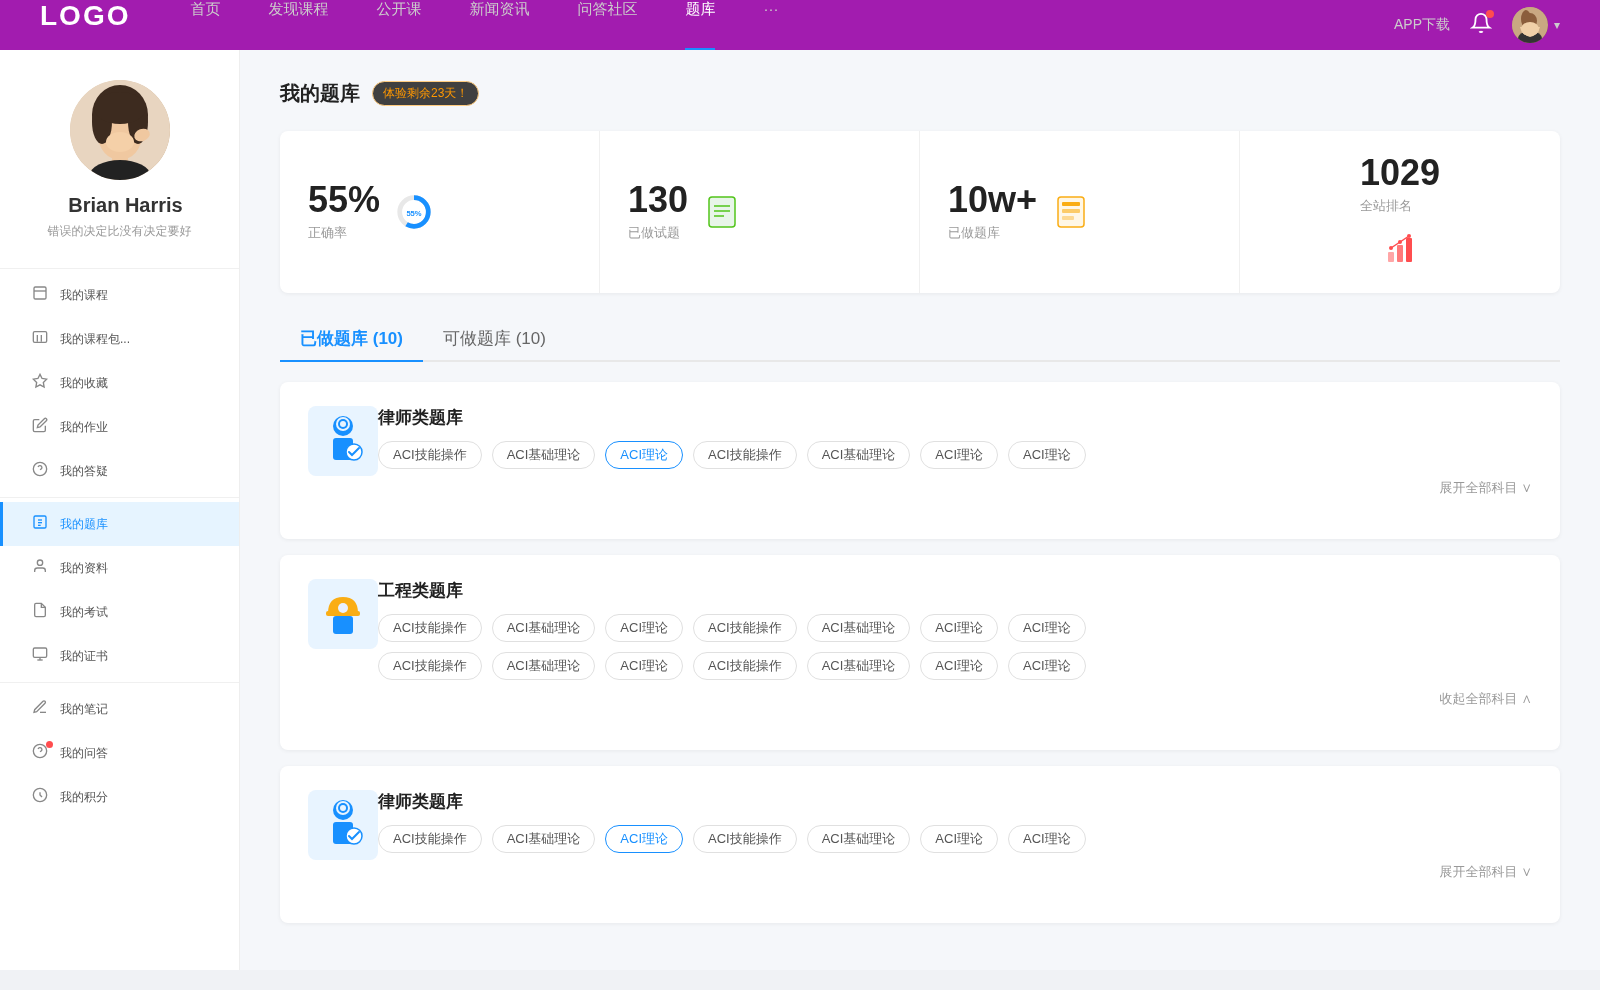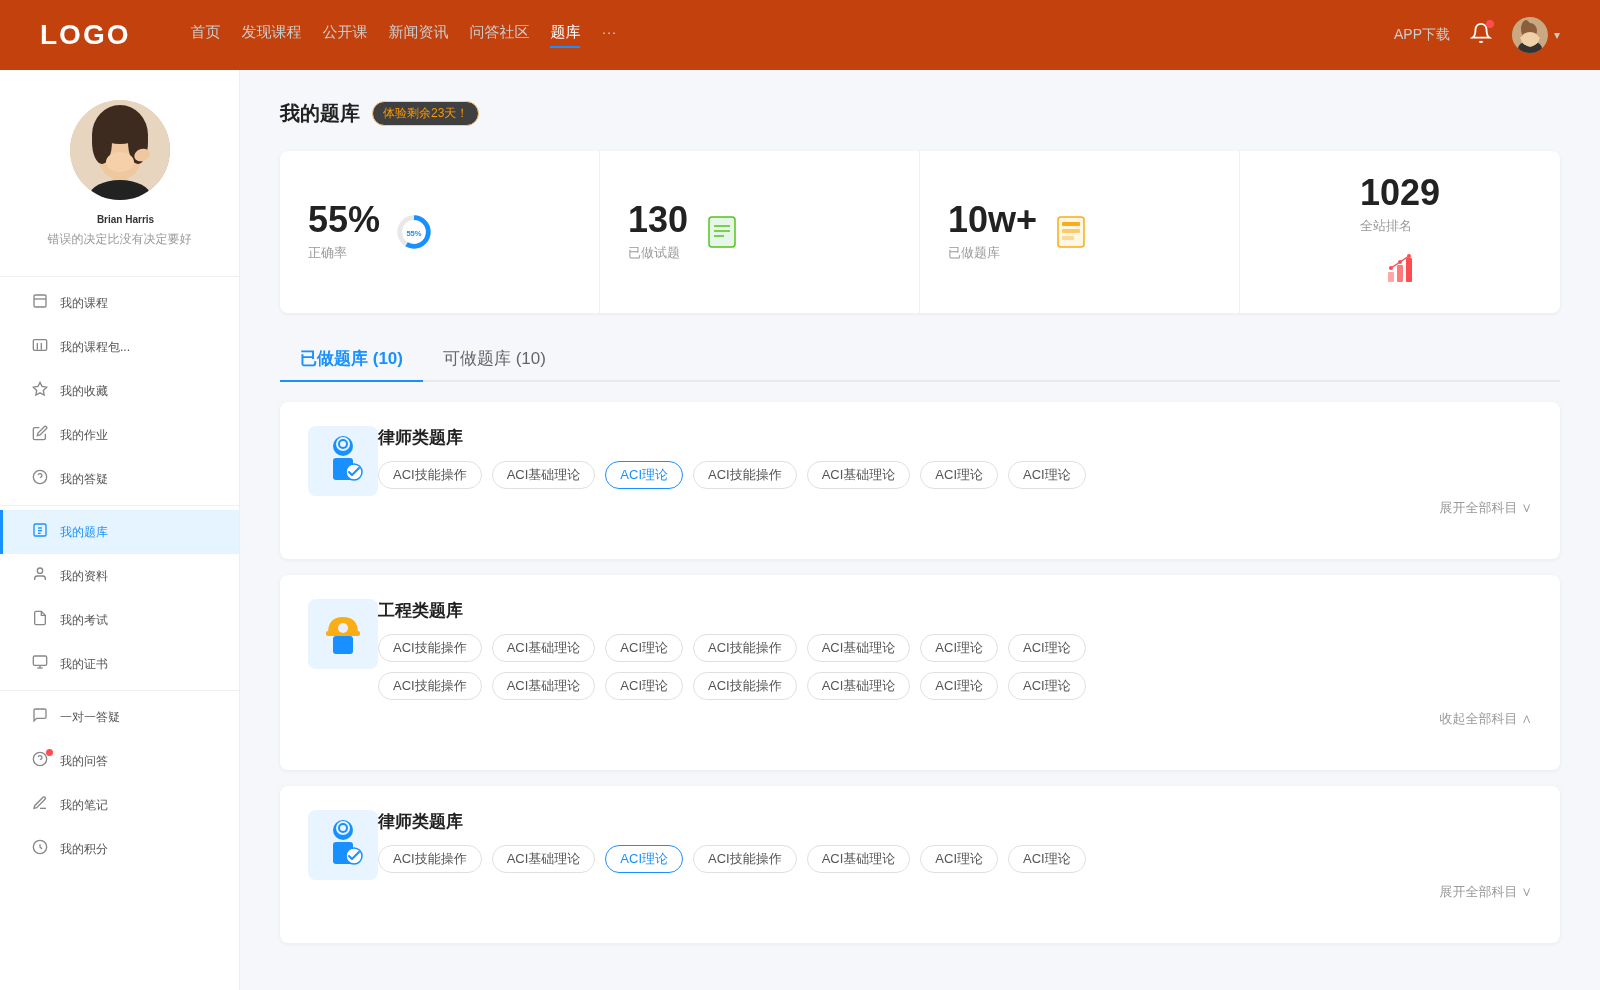--- a/index.html
+++ b/index.html
@@ -1,38 +1,37 @@
 <!DOCTYPE html>
 <html><head>
   <meta charset="utf-8">
   <style>
     * { box-sizing: border-box; margin: 0; padding: 0; }
     body { font-family: -apple-system, BlinkMacSystemFont, 'PingFang SC', 'Microsoft YaHei', sans-serif; background: #f0f2f5; min-height: 990px; }
 
     
     .header {
-      background: #c2410c;
-      height: 70px;
-      display: flex;
-      align-items: center;
+      background: #a21caf;
+      height: 50px;
+      display: flex;
       padding: 0 40px;
       color: #fff;
       position: relative;
       z-index: 100;
     }
     .header-logo {
       font-size: 28px;
       font-weight: 700;
       color: #fff;
       margin-right: 60px;
       letter-spacing: 2px;
     }
     .header-nav {
       display: flex;
-      gap: 21px;
+      gap: 48px;
       flex: 1;
     }
     .nav-item {
       font-size: 15px;
       color: #ccc;
       cursor: pointer;
       padding-bottom: 4px;
     }
     .nav-item.active {
       color: #fff;
@@ -96,21 +95,21 @@
     .profile-avatar {
       width: 100px; height: 100px;
       border-radius: 50%;
       background: linear-gradient(135deg, #e8d5c0, #c9a882);
       overflow: hidden;
       display: flex; align-items: center; justify-content: center;
       margin-bottom: 14px;
     }
     .profile-avatar svg { width: 100px; height: 100px; }
     .profile-name {
-      font-size: 10px;
+      font-size: 20px;
       font-weight: 600;
       color: #333;
       margin-bottom: 6px;
       padding-left: 12px;
     }
     .profile-motto {
       font-size: 12px;
       color: #999;
       margin-bottom: 24px;
       text-align: center;
@@ -466,50 +465,42 @@
               <rect x="2" y="3" width="20" height="14" rx="2"></rect>
               <line x1="8" y1="21" x2="16" y2="21"></line>
               <line x1="12" y1="17" x2="12" y2="21"></line>
             </svg>
         </span>
         <span class="sidebar-label">我的证书</span>
       </div>
 
       <div class="sidebar-divider"></div>
 
-      <div class="sidebar-item">
-        <span class="sidebar-icon">
-          <svg width="16" height="16" viewBox="0 0 24 24" fill="none" stroke="#888" stroke-width="2">
-              <path d="M21 15a2 2 0 0 1-2 2H7l-4 4V5a2 2 0 0 1 2-2h14a2 2 0 0 1 2 2z"></path>
-            </svg>
-        </span>
-        <span class="sidebar-label">一对一答疑</span>
-      </div>
-
+
+
+      <div class="sidebar-item">
+        <span class="sidebar-icon">
+          <svg width="16" height="16" viewBox="0 0 24 24" fill="none" stroke="#888" stroke-width="2">
+              <path d="M12 20h9"></path>
+              <path d="M16.5 3.5a2.121 2.121 0 0 1 3 3L7 19l-4 1 1-4L16.5 3.5z"></path>
+            </svg>
+        </span>
+        <span class="sidebar-label">我的笔记</span>
+      </div>
 
       <div class="sidebar-item" style="position:relative">
         <span class="sidebar-icon">
           <svg width="16" height="16" viewBox="0 0 24 24" fill="none" stroke="#888" stroke-width="2">
               <circle cx="12" cy="12" r="10"></circle>
               <path d="M9.09 9a3 3 0 0 1 5.83 1c0 2-3 3-3 3"></path>
               <line x1="12" y1="17" x2="12.01" y2="17"></line>
             </svg>
         </span>
         <span class="sidebar-label">我的问答</span>
         <span style="width:7px;height:7px;background:#ff4d4f;border-radius:50%;position:absolute;left:46px;top:10px;"></span>
-      </div>
-
-      <div class="sidebar-item">
-        <span class="sidebar-icon">
-          <svg width="16" height="16" viewBox="0 0 24 24" fill="none" stroke="#888" stroke-width="2">
-              <path d="M12 20h9"></path>
-              <path d="M16.5 3.5a2.121 2.121 0 0 1 3 3L7 19l-4 1 1-4L16.5 3.5z"></path>
-            </svg>
-        </span>
-        <span class="sidebar-label">我的笔记</span>
       </div>
 
       <div class="sidebar-item">
         <span class="sidebar-icon">
           <svg width="16" height="16" viewBox="0 0 24 24" fill="none" stroke="#888" stroke-width="2">
               <circle cx="12" cy="12" r="10"></circle>
               <path d="M12 8v4l3 3"></path>
             </svg>
         </span>
         <span class="sidebar-label">我的积分</span>

